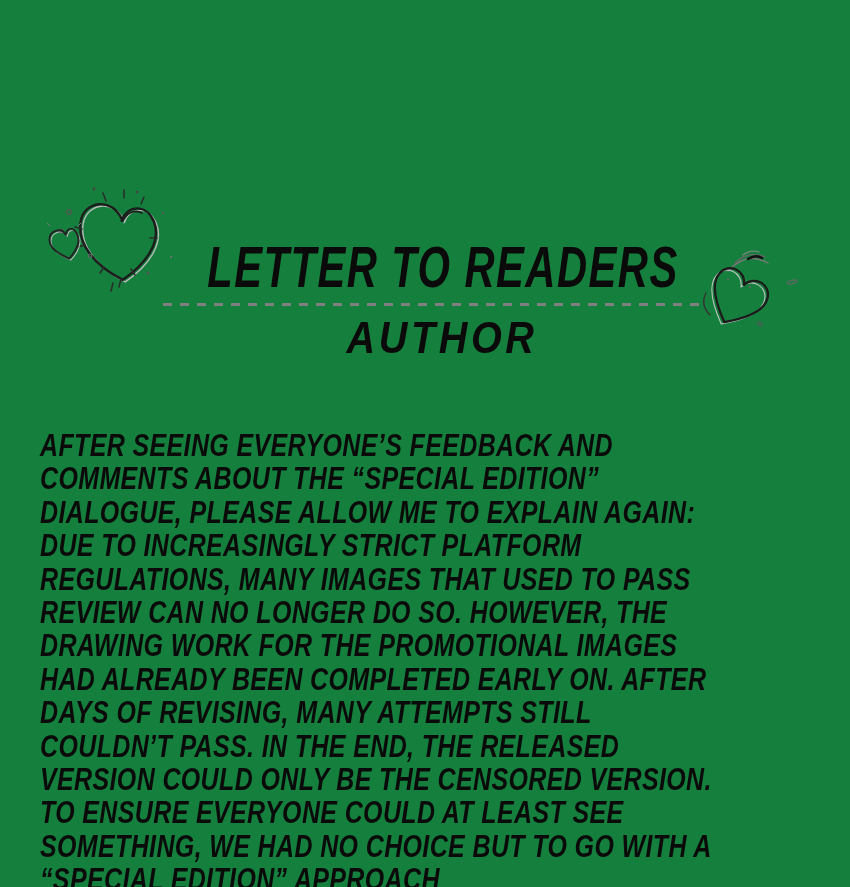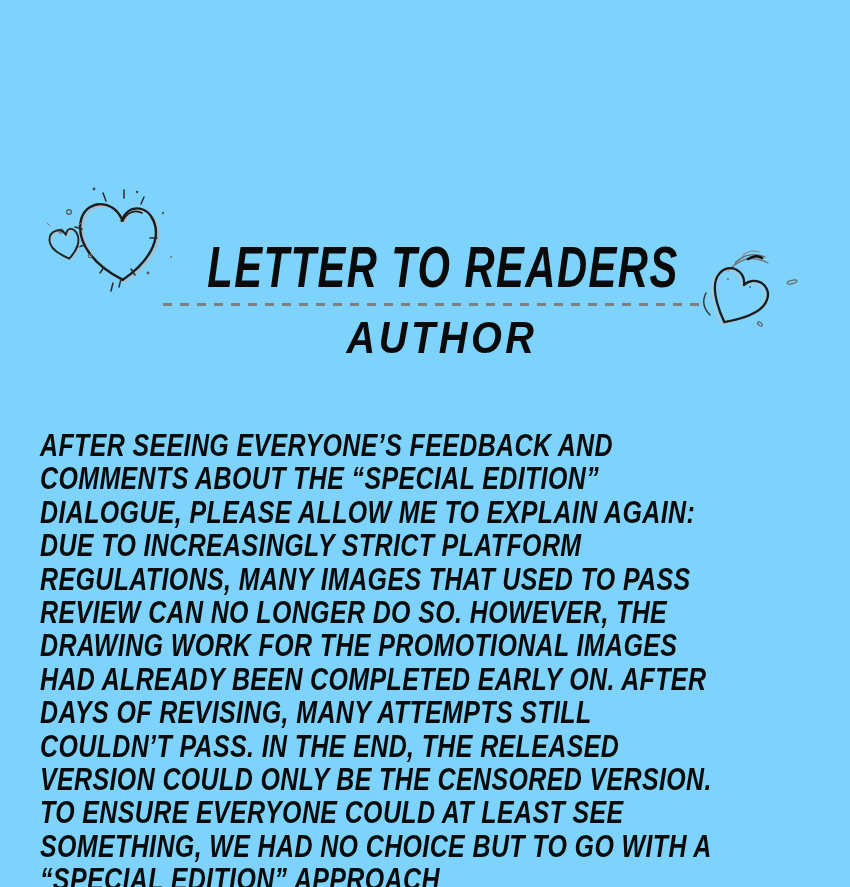--- a/index.html
+++ b/index.html
@@ -1,20 +1,20 @@
 <!DOCTYPE html>
 <html><head>
 <meta charset="utf-8">
 <style>
   html, body { margin: 0; padding: 0; background: #ffffff; }
   .page {
     position: relative;
     width: 850px;
     height: 887px;
-    background: #7dd3fc;
+    background: #15803d;
     overflow: hidden;
     font-family: "Liberation Sans", sans-serif;
     color: #0a0a0a;
   }
   .doodle { position: absolute; }
   .doodle-left  { left: 45px;  top: 183px; }
   .doodle-right { left: 688px; top: 243px; }
   .title {
     position: absolute;
     left: 0; top: 233px;

